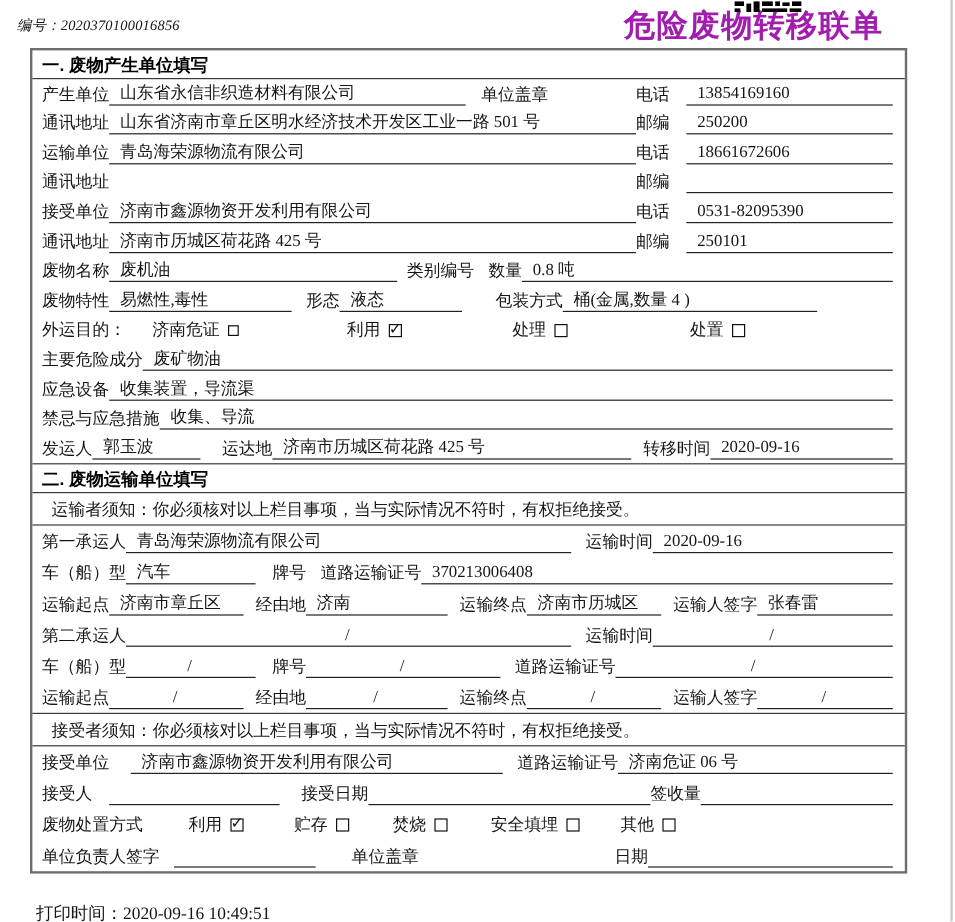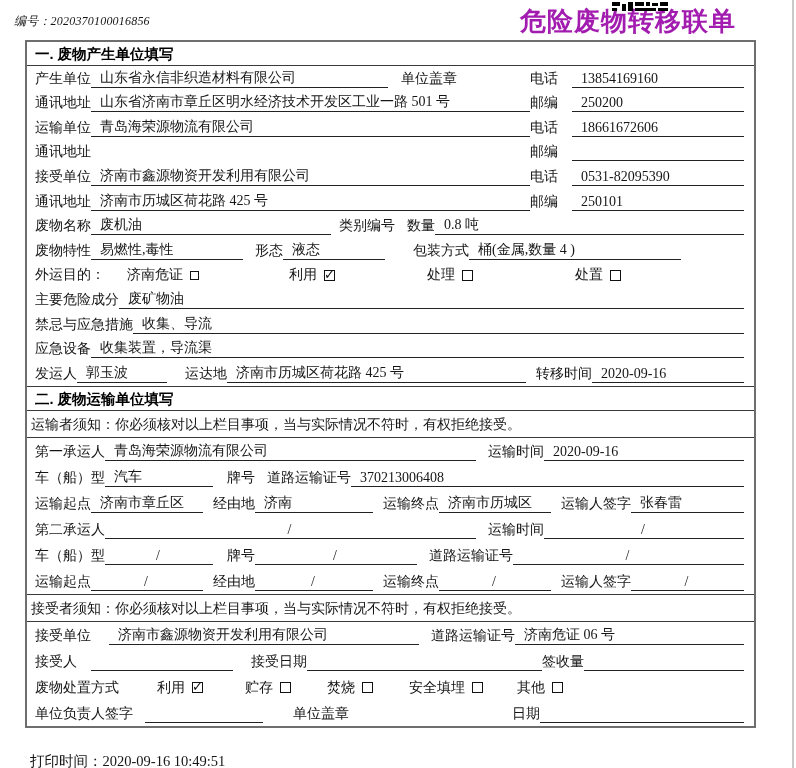--- a/index.html
+++ b/index.html
@@ -25,21 +25,21 @@
     position: absolute; left: 25px; top: 40px; width: 731px;
     border: 2px solid #6e6e6e; background: #fff;
   }
   .section { border-top: 1.5px solid #3a3a3a; }
   .section:first-child { border-top: none; }
   .sec-head {
     font-family: "Liberation Sans", "DejaVu Sans", sans-serif;
     font-weight: bold; font-size: 14.5px; color: #000;
     padding: 3px 8px 3px 8px; border-bottom: 1.5px solid #3a3a3a; height: 24px;
   }
-  .notice { padding: 5px 8px 4px 4px; border-bottom: 1.5px solid #3a3a3a; height: 27px; white-space: nowrap; font-family: Liberation Mono, monospace; }
+  .notice { padding: 5px 8px 4px 16px; border-bottom: 1.5px solid #3a3a3a; height: 27px; white-space: nowrap; font-family: Liberation Mono, monospace; }
 
   .row { display: flex; align-items: flex-end; height: 24.6px; padding: 0 10px 3px 8px; }
   .s2 .row, .s3 .row { height: 26px; }
   .lbl { white-space: nowrap; flex: 0 0 auto; }
   .val {
     border-bottom: 1px solid #222; white-space: nowrap; overflow: hidden;
     padding: 0 2px 0 9px; min-height: 17px; flex: 0 0 auto;
   }
   .fill { flex: 1 1 auto; }
   .ctr { text-align: center; padding-left: 0; }
@@ -169,27 +169,27 @@
         <span class="cb"></span>
       </span>
     </div>
 
     <div class="row">
       <span class="lbl">主要危险成分</span>
       <span class="val fill">废矿物油</span>
     </div>
 
     <div class="row">
+      <span class="lbl">应急设备</span>
+      <span class="val fill">收集装置，导流渠</span>
+    </div>
+
+    <div class="row">
       <span class="lbl">禁忌与应急措施</span>
       <span class="val fill">收集、导流</span>
-    </div>
-
-    <div class="row">
-      <span class="lbl">应急设备</span>
-      <span class="val fill">收集装置，导流渠</span>
     </div>
 
     <div class="row">
       <span class="lbl">发运人</span>
       <span class="val" style="width:90px">郭玉波</span>
       <span class="lbl" style="margin-left:18px">运达地</span>
       <span class="val fill">济南市历城区荷花路 425 号</span>
       <span class="lbl" style="margin-left:10px">转移时间</span>
       <span class="val" style="width:152px">2020-09-16</span>
     </div>

